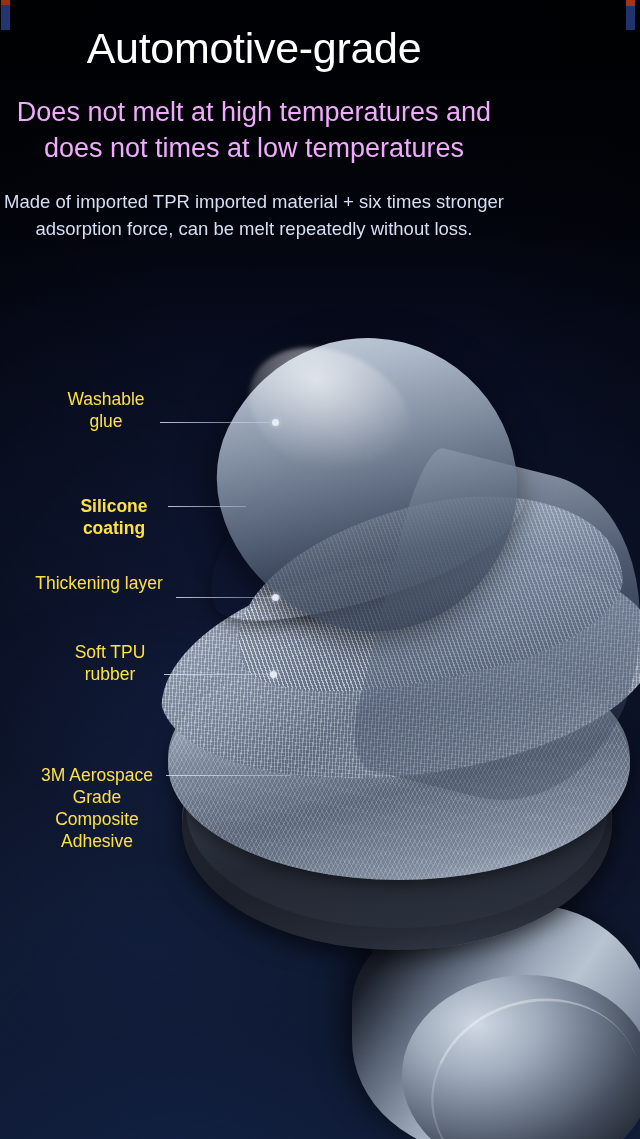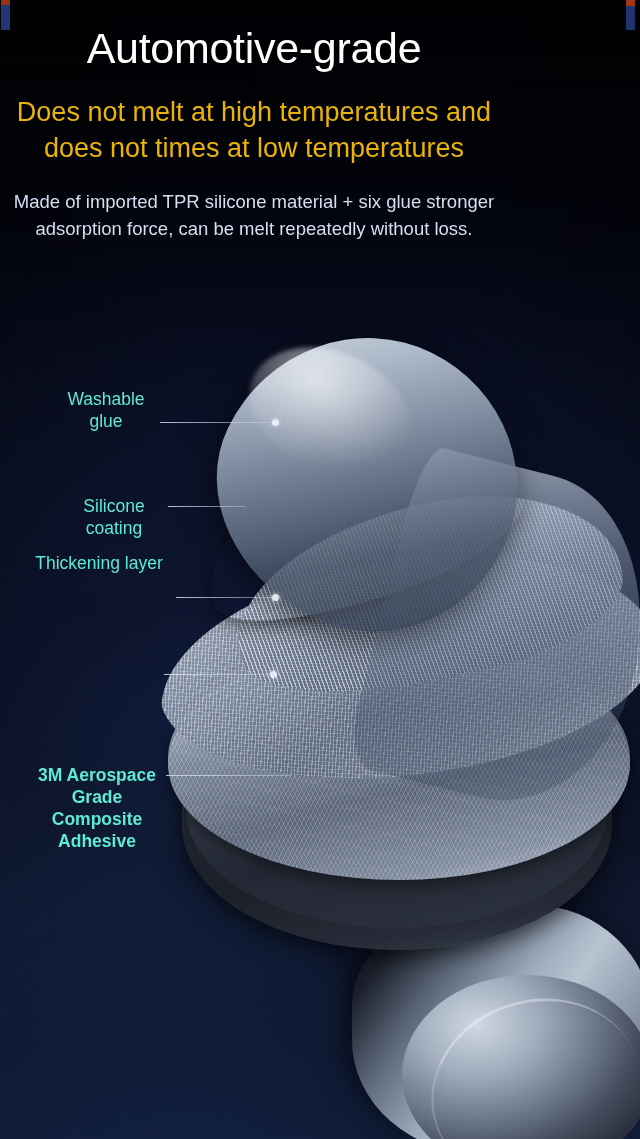--- a/index.html
+++ b/index.html
@@ -85,21 +85,21 @@
   }
   .title {
     color: #ffffff;
     font-size: 43px;
     line-height: 57px;
     font-weight: 400;
     letter-spacing: -0.3px;
     padding-top: 20px;
   }
   .subtitle {
-    color: #eab308;
+    color: #f0abfc;
     font-size: 27px;
     line-height: 36px;
     font-weight: 400;
     padding-top: 17px;
   }
   .body-text {
     color: #d6dff2;
     font-size: 18.5px;
     line-height: 27px;
     font-weight: 400;
@@ -291,21 +291,21 @@
     left: 366px; top: 890px;
     width: 186px; height: 110px;
     border-radius: 0 0 58% 58% / 0 0 80% 80%;
     background: linear-gradient(180deg, #131822 0%, #1d2430 42%, #39414f 78%, #57616f 100%);
   }
 
   
   .callouts { position: absolute; inset: 0; z-index: 60; }
   .callout-label {
     position: absolute;
-    color: #5eead4;
+    color: #fde047;
     font-size: 17.5px;
     line-height: 22px;
     text-align: center;
     white-space: pre-line;
   }
   .leader {
     position: absolute;
     height: 1px;
     background: linear-gradient(to right, rgba(214,224,242,0.85), rgba(214,224,242,0.35));
   }
@@ -355,44 +355,46 @@
 
   <div class="text-block">
     <div class="title">
       <div>Automotive-grade</div>
     </div>
     <div class="subtitle">
       <div>Does not melt at high temperatures and</div>
       <div>does not times at low temperatures</div>
     </div>
     <div class="body-text">
-      <div>Made of imported TPR silicone material + six glue stronger</div>
+      <div>Made of imported TPR imported material + six times stronger</div>
       <div>adsorption force, can be melt repeatedly without loss.</div>
     </div>
   </div>
 
   <div class="callouts">
 
     <div class="callout-label" style="left:36px; top:388px; width:140px;">Washable
 glue</div>
     <div class="leader" style="left:160px; top:422px; width:110px;"></div>
     <div class="leader-dot" style="left:272px; top:419px;"></div>
 
-    <div class="callout-label" style="left:44px; top:495px; width:140px;">Silicone
+    <div class="callout-label" style="left:44px; top:495px; width:140px;font-weight:bold;">Silicone
 coating</div>
     <div class="leader" style="left:168px; top:506px; width:78px;"></div>
 
-    <div class="callout-label" style="left:14px; top:552px; width:170px;">Thickening layer</div>
+    <div class="callout-label" style="left:14px; top:572px; width:170px;">Thickening layer</div>
     <div class="leader" style="left:176px; top:597px; width:100px;"></div>
     <div class="leader-dot" style="left:272px; top:594px;"></div>
 
+    <div class="callout-label" style="left:40px; top:641px; width:140px;">Soft TPU
+rubber</div>
     <div class="leader" style="left:164px; top:674px; width:106px;"></div>
     <div class="leader-dot" style="left:270px; top:671px;"></div>
 
-    <div class="callout-label" style="left:12px; top:764px; width:170px;font-weight:bold;">3M Aerospace
+    <div class="callout-label" style="left:12px; top:764px; width:170px;">3M Aerospace
 Grade
 Composite
 Adhesive</div>
     <div class="leader" style="left:166px; top:775px; width:124px;"></div>
 
   </div>
 
 </div>
 
 </body></html>

